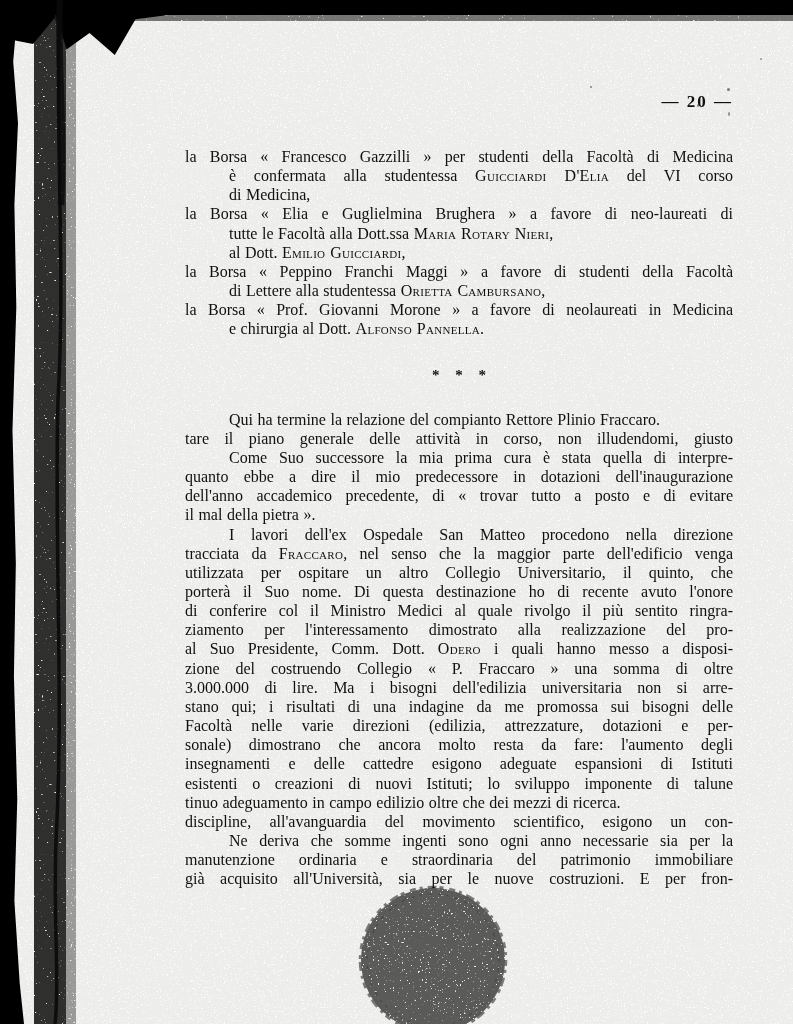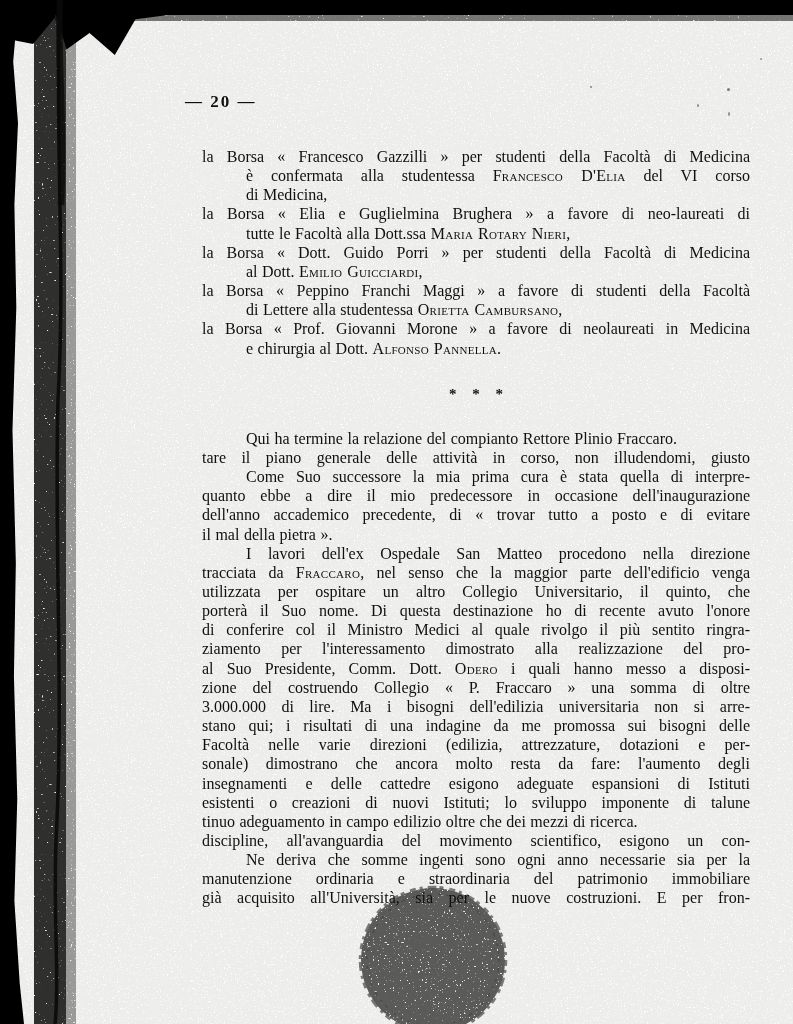--- a/index.html
+++ b/index.html
@@ -14,26 +14,26 @@
   .top-corner-blob{position:absolute;left:55px;top:0;width:115px;height:55px;background:#000;
     clip-path:polygon(0 0,100% 0,95% 28%,70% 35%,52% 100%,30% 60%,10% 90%,0 20%);}
   .top-left-block{position:absolute;left:0;top:0;width:55px;height:44px;background:#000;
     clip-path:polygon(0 0,100% 0,100% 40%,60% 100%,0 85%);}
   .left-band{position:absolute;left:0;top:0;width:24px;height:1024px;background:#000;
     clip-path:polygon(0 0,100% 0,70% 2%,55% 6%,75% 12%,60% 20%,68% 30%,52% 42%,66% 55%,58% 66%,72% 78%,60% 88%,82% 96%,100% 100%,0 100%);}
   .noise-svg{position:absolute;pointer-events:none;}
   .speck{position:absolute;background:#2a2a2a;border-radius:50%;}
   .page-number{
     position:absolute;left:185px;top:92px;width:548px;
-    text-align:left;font-weight:bold;font-size:17px;letter-spacing:2px;
+    text-align:right;font-weight:bold;font-size:17px;letter-spacing:2px;
   }
   
   .text-col{
     position:absolute;left:185px;top:147px;width:548px;
-    font-size:16px;line-height:19.15px;word-spacing:0.5px;margin-left:17px;
+    font-size:16px;line-height:19.15px;word-spacing:0.5px;
   }
   .ln{min-height:19.15px;text-align:justify;text-align-last:left;}
   .ln.j{text-align-last:justify;}
   .ln.ind{padding-left:44px;}
   .sc{font-variant:small-caps;letter-spacing:0.3px;}
   .sep{
     text-align:center;font-weight:bold;font-size:15px;
     word-spacing:12px;margin:27px 0 25px;line-height:19px;
   }
 </style>
@@ -89,37 +89,36 @@
 <div class="speck" style="left:697px;top:104px;width:2px;height:3px;opacity:.5"></div>
 <div class="speck" style="left:727px;top:88px;width:3px;height:3px;opacity:.6"></div>
 <div class="speck" style="left:728px;top:112px;width:2px;height:4px;opacity:.5"></div>
 <div class="speck" style="left:760px;top:58px;width:2px;height:2px;opacity:.45"></div>
 
 <div class="page-number">— 20 —</div>
 
 <div class="text-col">
   <div>
       <div class="ln j">la Borsa « Francesco Gazzilli » per studenti della Facoltà di Medicina</div>
-      <div class="ln j ind">è confermata alla studentessa <span class="sc">Francesco D'Elia</span> del VI corso</div>
+      <div class="ln j ind">è confermata alla studentessa <span class="sc">Guicciardi D'Elia</span> del VI corso</div>
       <div class="ln ind">di Medicina,</div>
       <div class="ln j">la Borsa « Elia e Guglielmina Brughera » a favore di neo-laureati di</div>
       <div class="ln ind">tutte le Facoltà alla Dott.ssa <span class="sc">Maria Rotary Nieri</span>,</div>
-      <div class="ln j">la Borsa « Dott. Guido Porri » per studenti della Facoltà di Medicina</div>
       <div class="ln ind">al Dott. <span class="sc">Emilio Guicciardi</span>,</div>
       <div class="ln j">la Borsa « Peppino Franchi Maggi » a favore di studenti della Facoltà</div>
       <div class="ln ind">di Lettere alla studentessa <span class="sc">Orietta Cambursano</span>,</div>
       <div class="ln j">la Borsa « Prof. Giovanni Morone » a favore di neolaureati in Medicina</div>
       <div class="ln ind">e chirurgia al Dott. <span class="sc">Alfonso Pannella</span>.</div>
     </div>
   <div class="sep">* * *</div>
   <div>
       <div class="ln ind">Qui ha termine la relazione del compianto Rettore Plinio Fraccaro.</div>
       <div class="ln j">tare il piano generale delle attività in corso, non illudendomi, giusto</div>
       <div class="ln j ind">Come Suo successore la mia prima cura è stata quella di interpre-</div>
-      <div class="ln j">quanto ebbe a dire il mio predecessore in occasione dell'inaugurazione</div>
+      <div class="ln j">quanto ebbe a dire il mio predecessore in dotazioni dell'inaugurazione</div>
       <div class="ln j">dell'anno accademico precedente, di « trovar tutto a posto e di evitare</div>
       <div class="ln">il mal della pietra ».</div>
       <div class="ln j ind">I lavori dell'ex Ospedale San Matteo procedono nella direzione</div>
       <div class="ln j">tracciata da <span class="sc">Fraccaro</span>, nel senso che la maggior parte dell'edificio venga</div>
       <div class="ln j">utilizzata per ospitare un altro Collegio Universitario, il quinto, che</div>
       <div class="ln j">porterà il Suo nome. Di questa destinazione ho di recente avuto l'onore</div>
       <div class="ln j">di conferire col il Ministro Medici al quale rivolgo il più sentito ringra-</div>
       <div class="ln j">ziamento per l'interessamento dimostrato alla realizzazione del pro-</div>
       <div class="ln j">al Suo Presidente, Comm. Dott. <span class="sc">Odero</span> i quali hanno messo a disposi-</div>
       <div class="ln j">zione del costruendo Collegio « P. Fraccaro » una somma di oltre</div>

